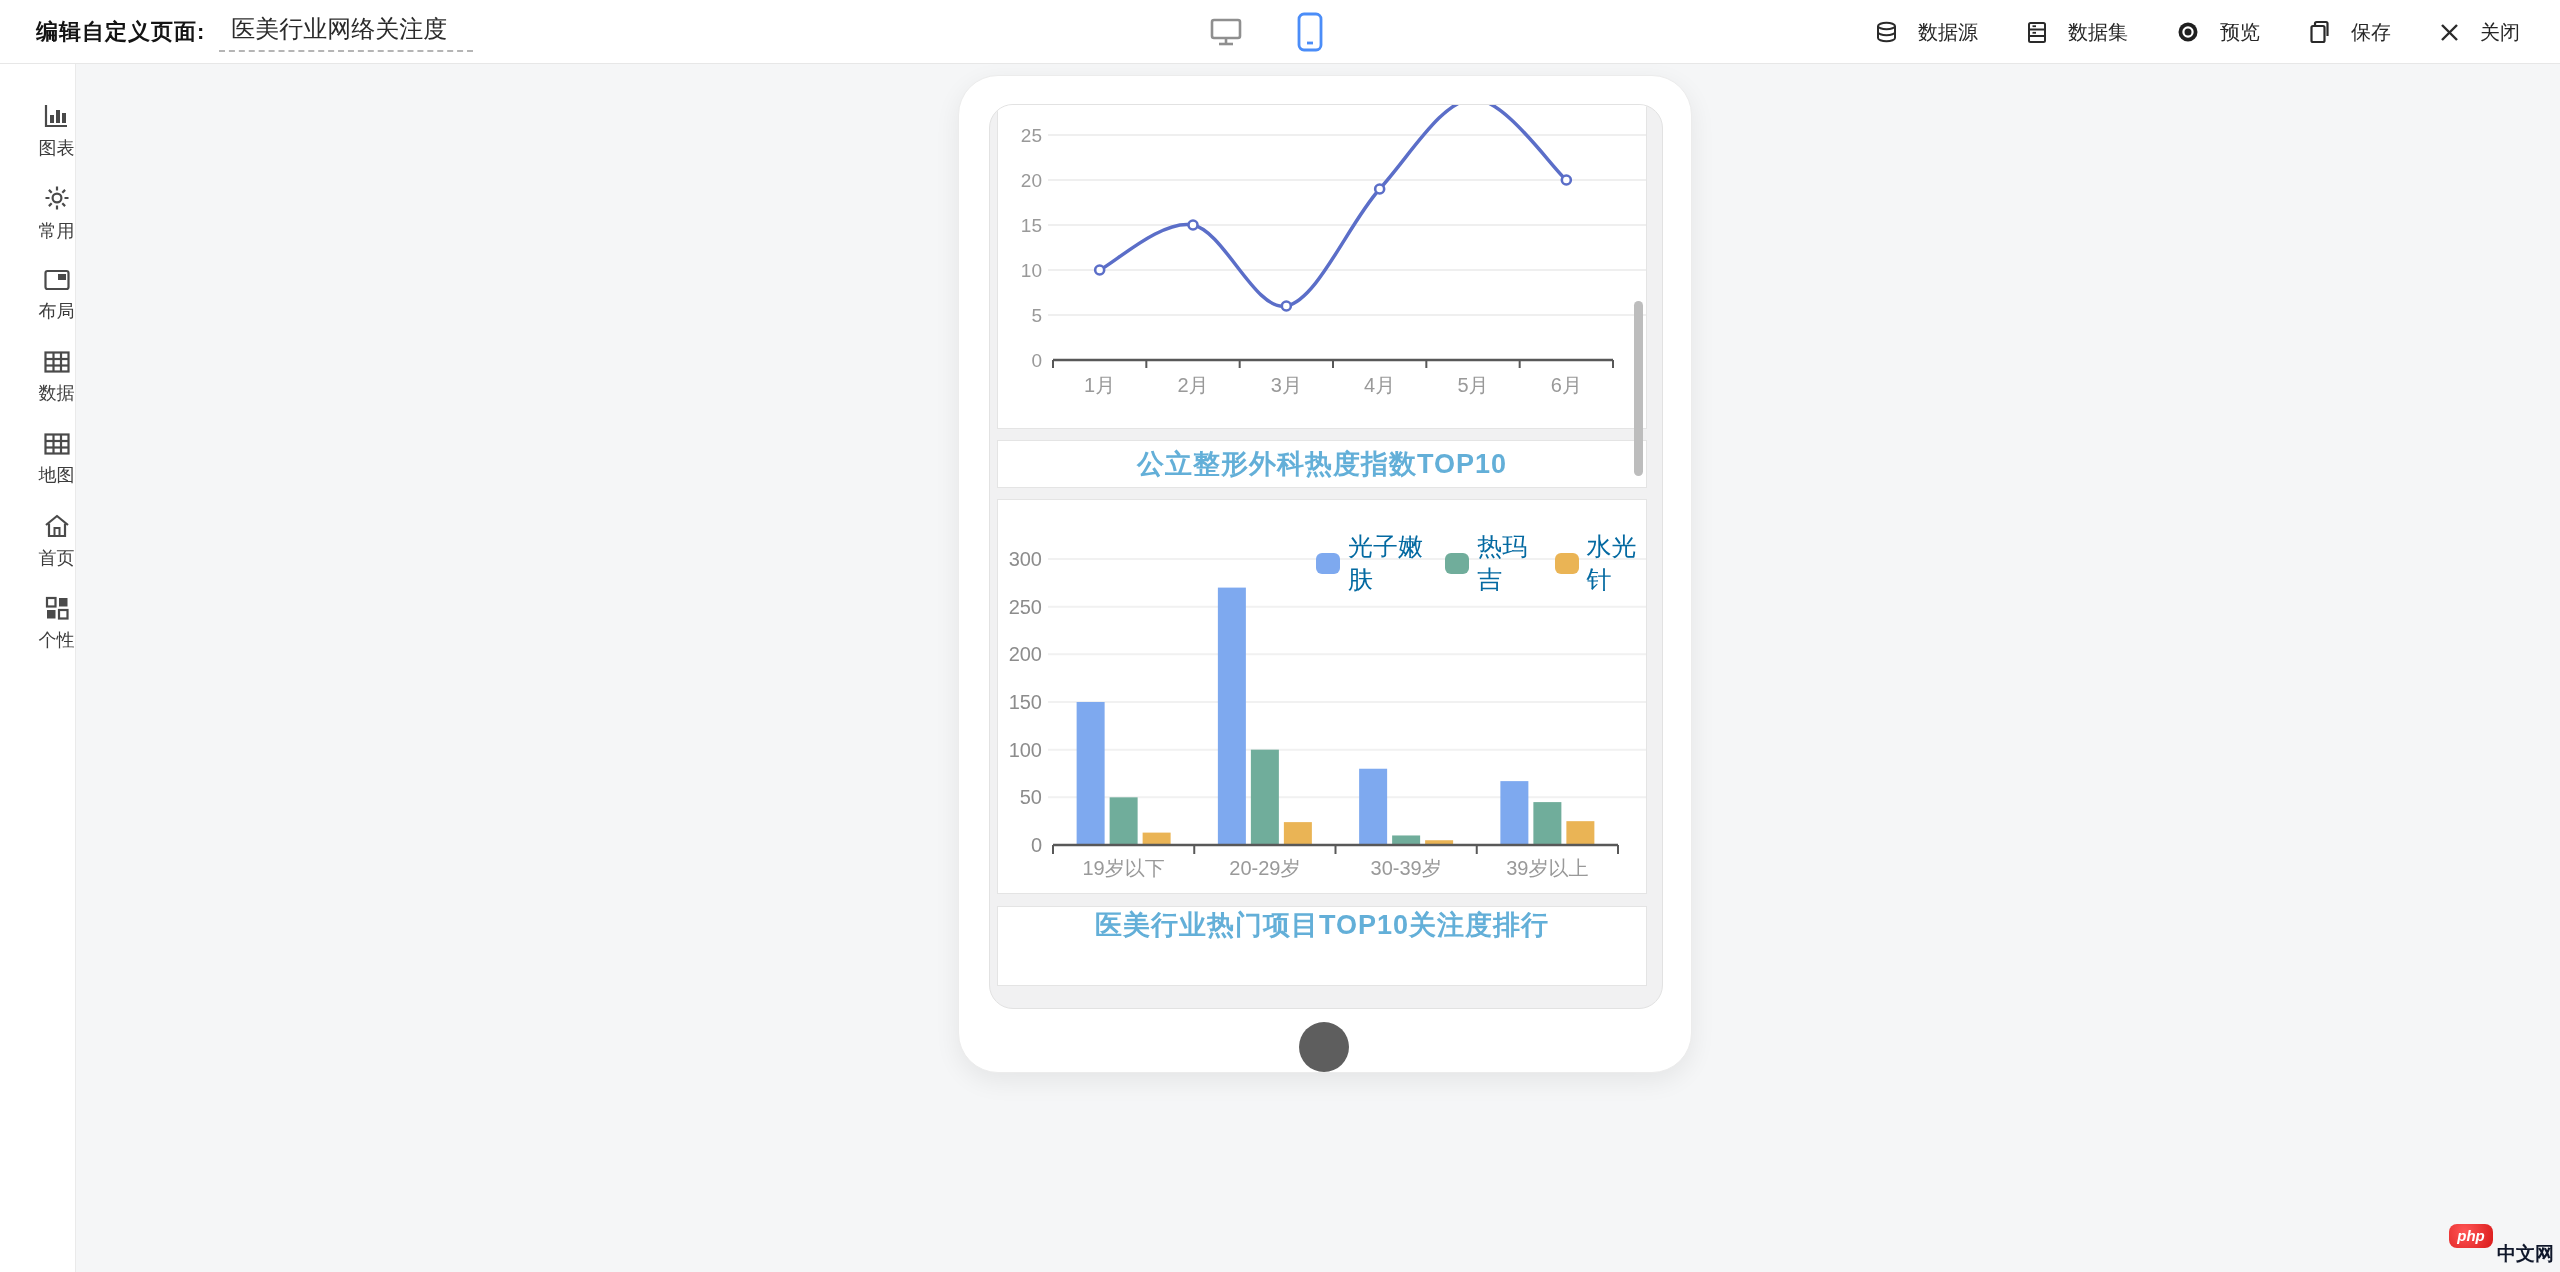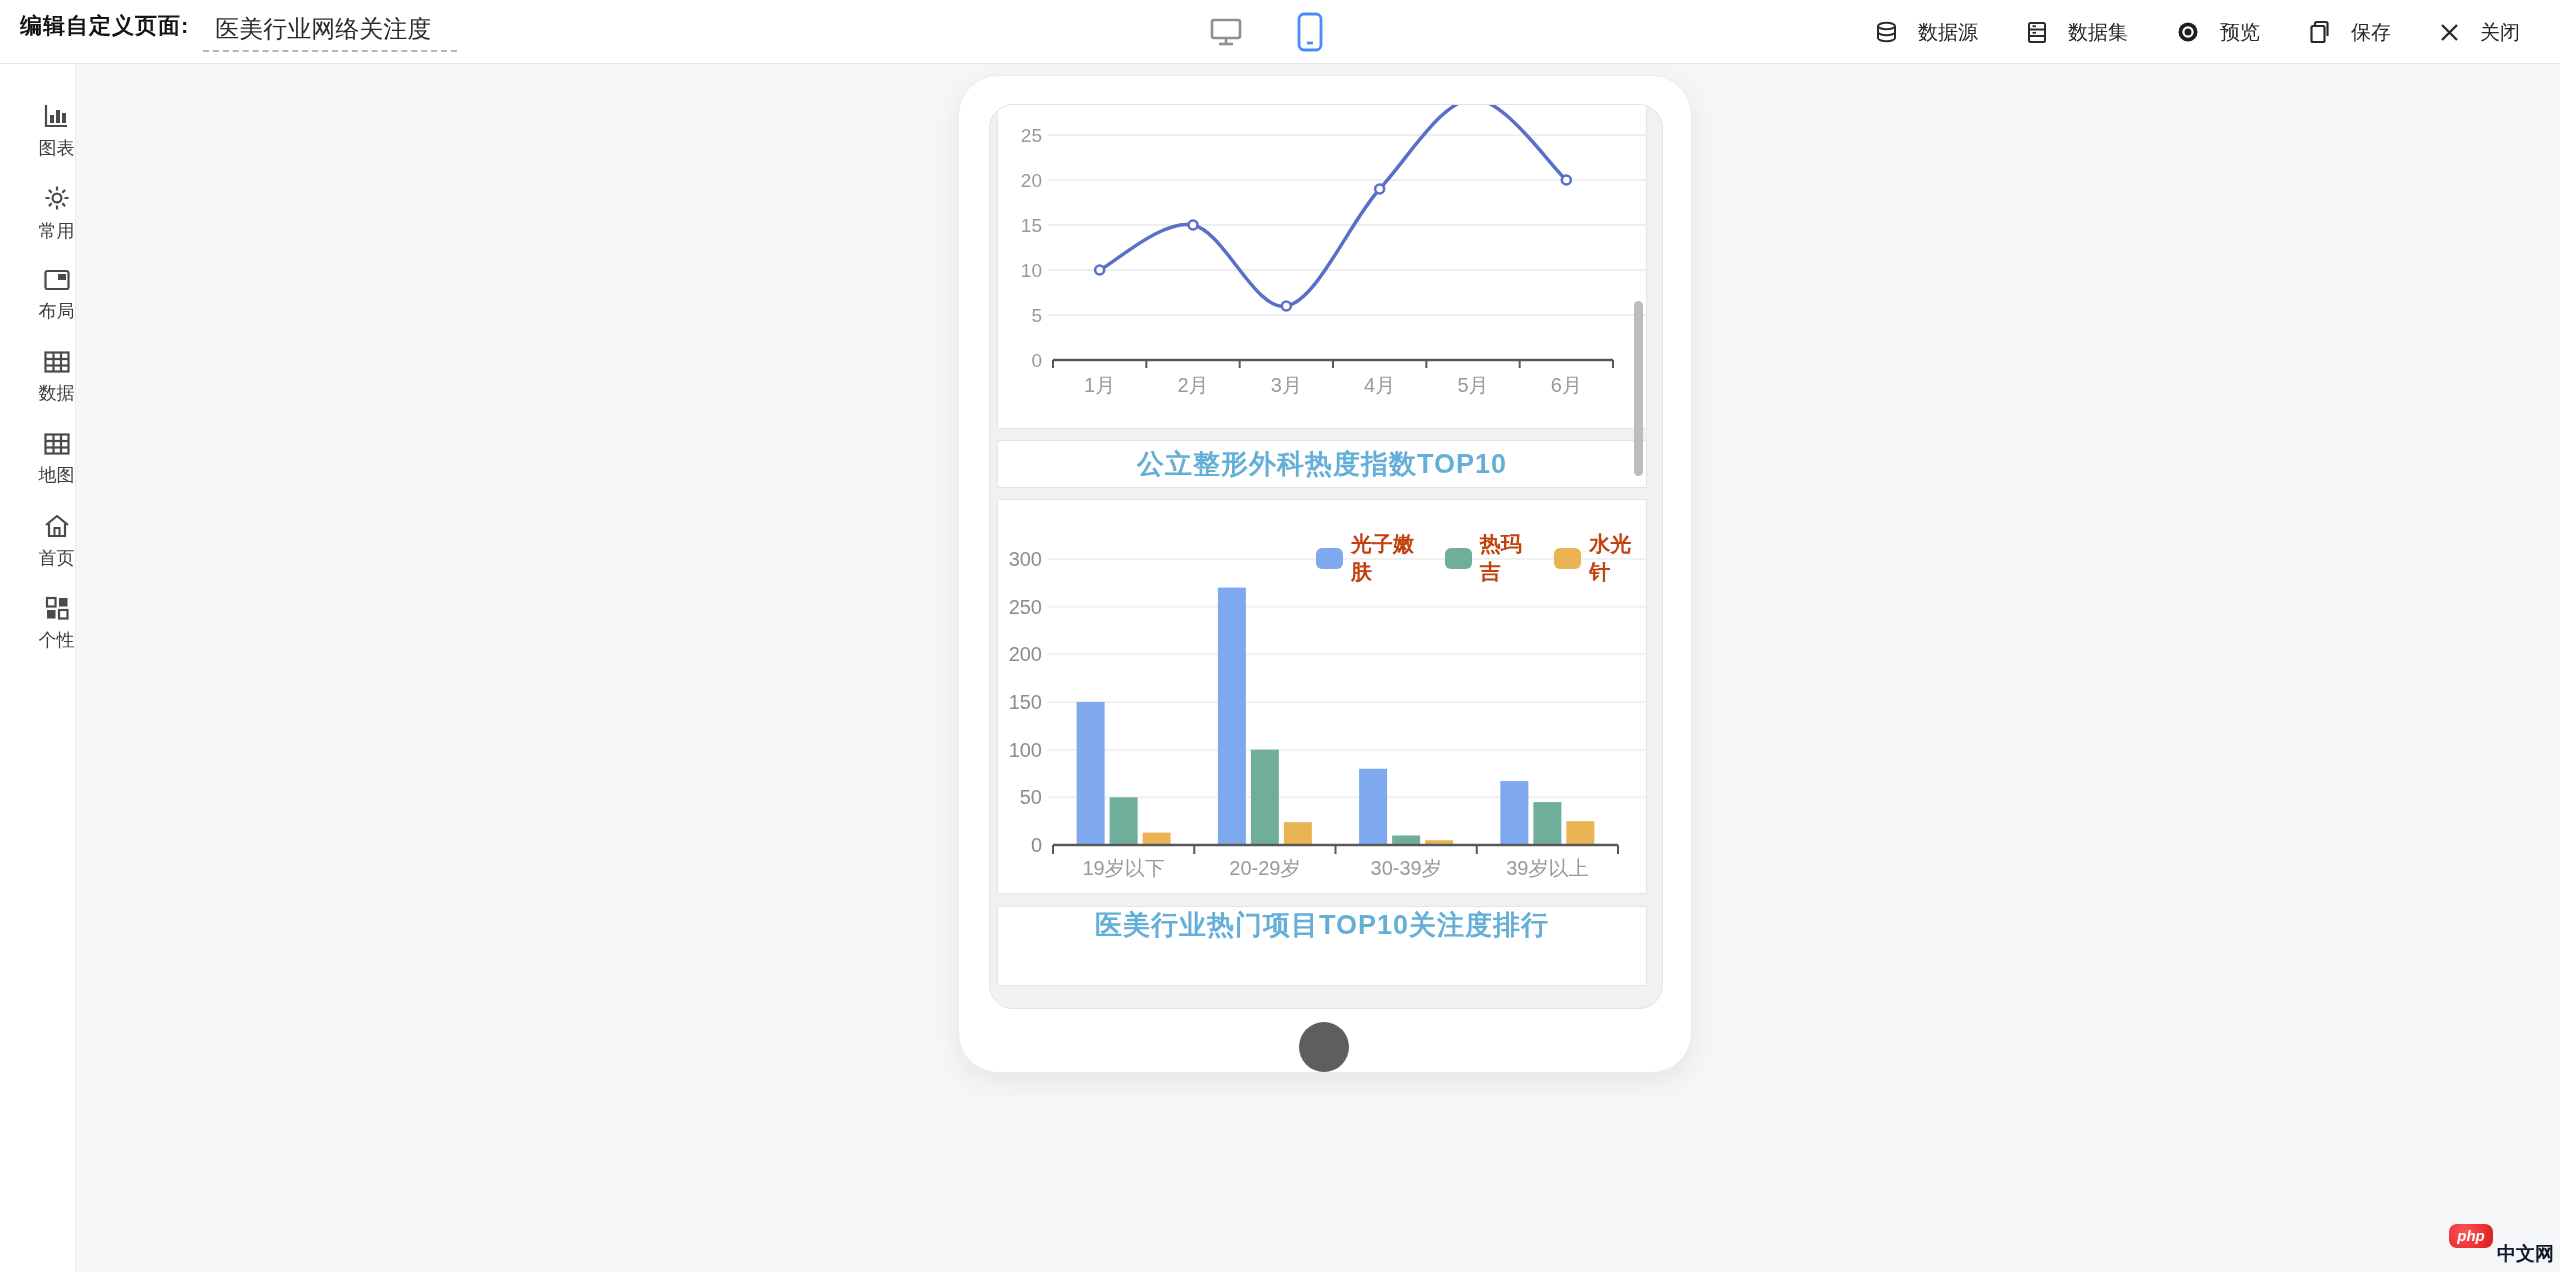--- a/index.html
+++ b/index.html
@@ -3,21 +3,21 @@
 <meta charset="utf-8">
 <style>
   * { margin:0; padding:0; box-sizing:border-box; }
   html,body { width:2560px; height:1272px; overflow:hidden;
     font-family:"Liberation Sans","DejaVu Sans",sans-serif; background:#f5f6f7; }
 
   
   .topbar { position:absolute; left:0; top:0; width:2560px; height:64px;
     background:#fff; border-bottom:1px solid #e7e7e7; z-index:30;
     display:flex; align-items:center; }
-  .tb-left { display:flex; align-items:flex-start; margin-left:20px; }
+  .tb-left { display:flex; align-items:center; margin-left:36px; }
   .tb-label { font-size:22px; font-weight:bold; color:#141414; letter-spacing:1px; }
   .tb-title-input { margin-left:14px; font-size:24px; color:#2b2b2b;
     border-bottom:2px dashed #b5b5b5; padding:2px 26px 5px 12px; cursor:text; }
   .tb-center { position:absolute; left:1205px; top:0; height:64px;
     display:flex; align-items:center; gap:42px; }
   .dev-btn { width:42px; height:44px; display:flex; align-items:center;
     justify-content:center; cursor:pointer; }
   .tb-right { position:absolute; right:40px; top:0; height:64px;
     display:flex; align-items:center; gap:48px; }
   .tb-btn { display:flex; align-items:center; gap:20px; font-size:20px;
@@ -50,21 +50,21 @@
     letter-spacing:1px; white-space:nowrap; }
   .card-chart-bar { margin-top:11px; height:395px; }
   .card-title-2 { margin-top:18px; }
   .card-clip { margin-top:12px; height:80px; padding-top:1px; text-align:center;
     overflow:hidden; }
   .card-clip .t { line-height:34px; }
   .legend { position:absolute; left:318px; top:30px; display:flex; gap:18px;
     align-items:center; }
   .lg-item { display:flex; align-items:center; gap:8px; }
   .lg-swatch { width:30px; height:21px; border-radius:6px; }
-  .lg-label { font-size:21px; color:#c2410c;font-weight:bold; }
+  .lg-label { font-size:25px; color:#0369a1; }
   .scroll-thumb { position:absolute; left:675px; top:225px; width:9px; height:175px;
     background:#bdbdbd; border-radius:5px; cursor:pointer; }
   .home-btn { position:absolute; left:340px; top:946px; width:50px; height:50px;
     border-radius:50%; background:#5e5e5e; }
 
   
   .watermark { position:absolute; right:6px; bottom:5px; display:flex;
     align-items:center; gap:4px; }
   .wm-badge { width:44px; height:24px; border-radius:8px;
     background:radial-gradient(circle at 35% 30%, #f55, #d91a1a);

